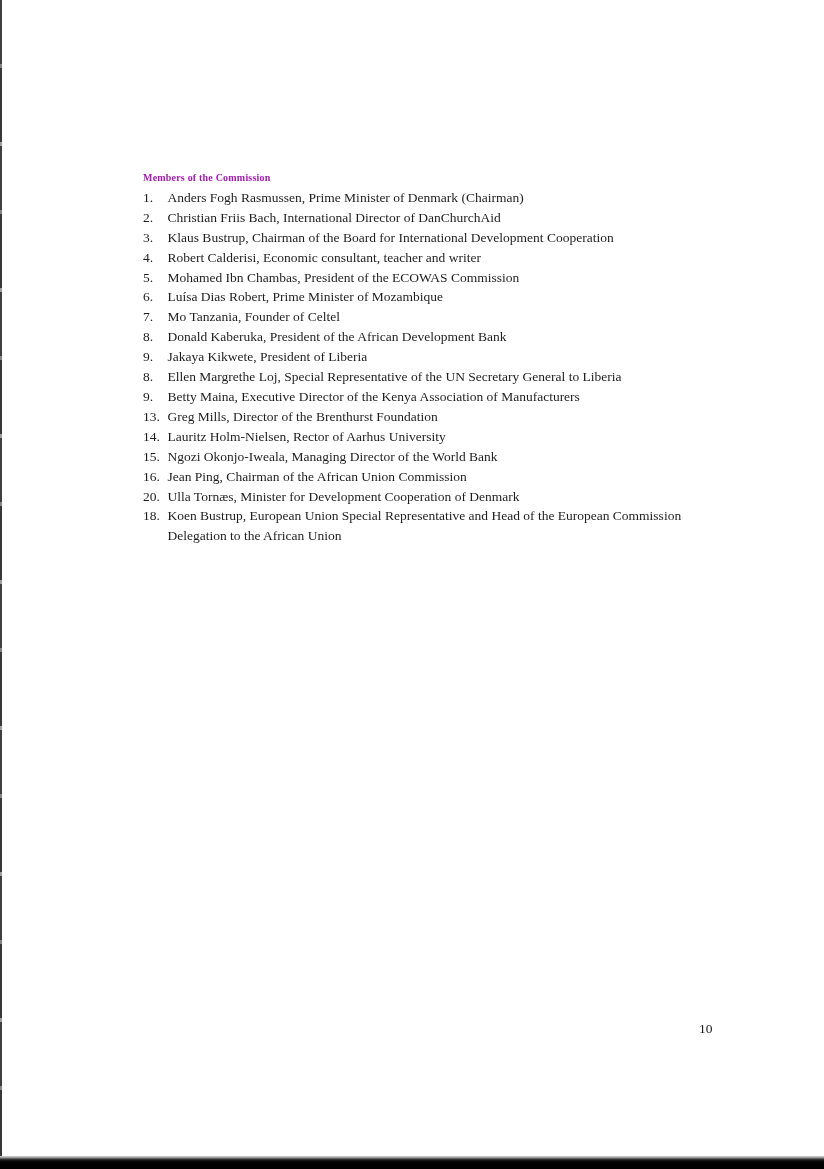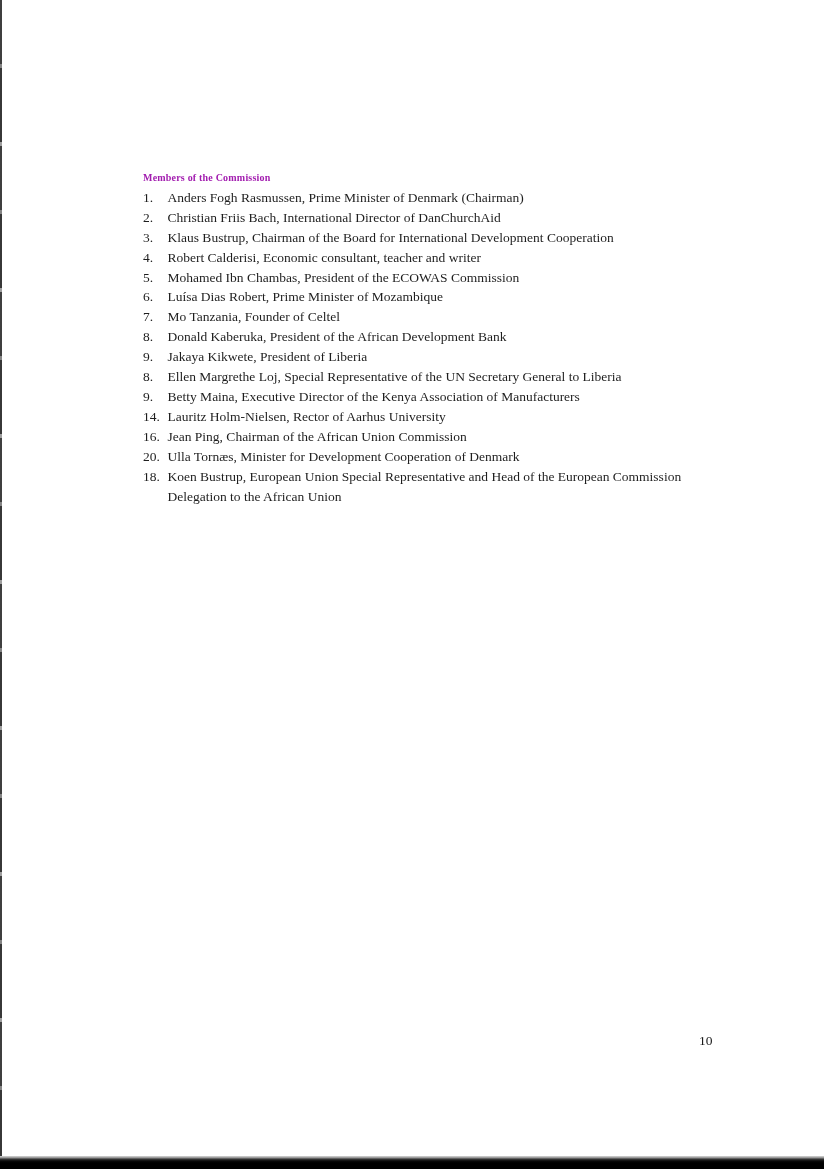--- a/index.html
+++ b/index.html
@@ -77,21 +77,20 @@
   .txt {
     flex: 1;
   }
   .pageno {
     position: absolute;
     left: 699px;
     top: 1020px;
     font-size: 13.5px;
     line-height: 17px;
     color: #1a1a1a;
-    margin-top: 12px;
   }
 </style>
 </head>
 <body>
 
 <div class="sheet">
   <div class="artifact-left"></div>
   <div class="artifact-bottom"></div>
 
   <div class="content">
@@ -136,22 +135,30 @@
       </div>
       <div class="row">
         <span class="num">8.</span>
         <span class="txt">Ellen Margrethe Loj, Special Representative of the UN Secretary General to Liberia</span>
       </div>
       <div class="row">
         <span class="num">9.</span>
         <span class="txt">Betty Maina, Executive Director of the Kenya Association of Manufacturers</span>
       </div>
       <div class="row">
+        <span class="num">13.</span>
+        <span class="txt">Greg Mills, Director of the Brenthurst Foundation</span>
+      </div>
+      <div class="row">
         <span class="num">14.</span>
         <span class="txt">Lauritz Holm-Nielsen, Rector of Aarhus University</span>
+      </div>
+      <div class="row">
+        <span class="num">15.</span>
+        <span class="txt">Ngozi Okonjo-Iweala, Managing Director of the World Bank</span>
       </div>
       <div class="row">
         <span class="num">16.</span>
         <span class="txt">Jean Ping, Chairman of the African Union Commission</span>
       </div>
       <div class="row">
         <span class="num">20.</span>
         <span class="txt">Ulla Tornæs, Minister for Development Cooperation of Denmark</span>
       </div>
       <div class="row">

